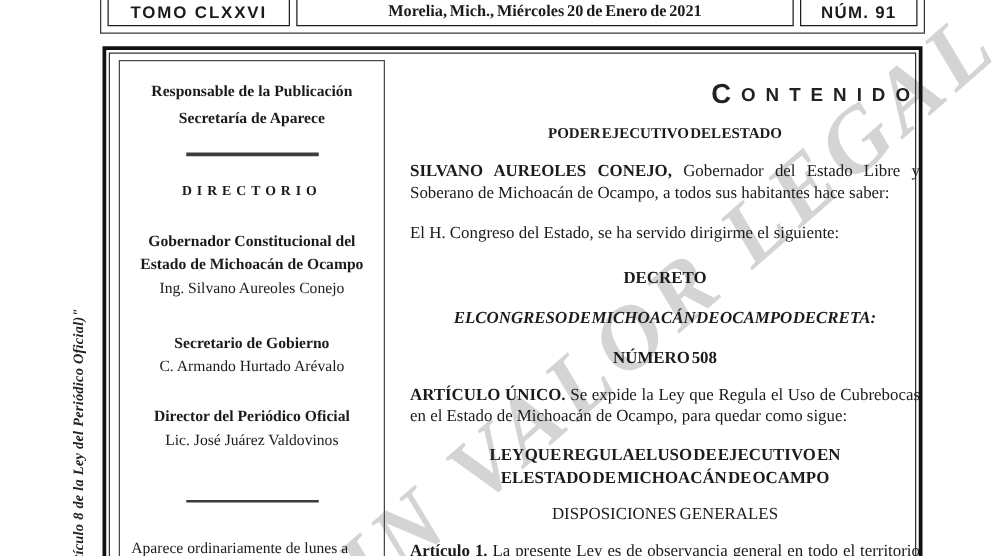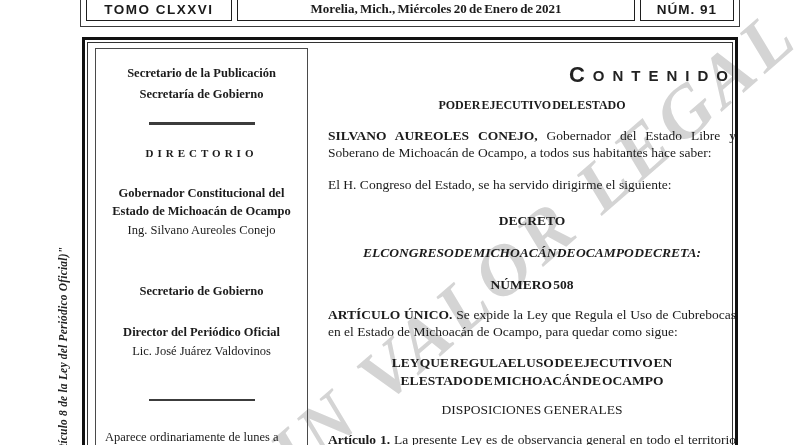--- a/index.html
+++ b/index.html
@@ -67,21 +67,21 @@
     border:1.3px solid #4a4a4a; box-sizing:border-box;
     padding:16px 9px 0 9px;
     text-align:center; z-index:4; background:transparent;
     font-size:12.5px;
   }
   .dir-bold{font-weight:bold; line-height:17px;}
   .dir-rule{width:106px; height:2.5px; background:#3c3c3c; margin:19px auto 0 auto;}
   .dir-title{margin-top:22px; font-weight:bold; font-size:11px; letter-spacing:4px;}
   .entry-role{font-weight:bold; line-height:18px;}
   .entry-name{margin-top:3px; line-height:15px;}
-  .e1{margin-top:25px;} .e2{margin-top:44px;} .e3{margin-top:23px;}
+  .e1{margin-top:25px;} .e2{margin-top:27px;} .e3{margin-top:23px;}
   .dir-note{ text-align:left; line-height:15px; font-size:12.5px;}
   .sched{margin-top:29px;}
 
   
   .content{
     position:absolute; left:328px; top:45px; width:408px; z-index:4;
     font-size:13.5px; line-height:17px;
   }
   .contenido{
     text-align:right; margin-top:21px;
@@ -113,29 +113,30 @@
 
 <div class="side-note">tículo 8 de la Ley del Periódico Oficial)"</div>
 
 <div class="watermark">SIN VALOR LEGAL</div>
 
 <div class="main-frame">
   <div class="inner-line"></div>
 </div>
 
 <div class="directory-box">
-  <div class="dir-bold">Secretario de la Publicación</div>
-  <div class="dir-bold" style="margin-top:4px;">Secretaría de Gobierno</div>
+  <div class="dir-bold">Responsable de la Publicación</div>
+  <div class="dir-bold" style="margin-top:4px;">Secretaría de Aparece</div>
   <div class="dir-rule"></div>
   <div class="dir-title">DIRECTORIO</div>
 
   <div class="entry-role e1">Gobernador Constitucional del Estado de Michoacán de Ocampo</div>
   <div class="entry-name">Ing. Silvano Aureoles Conejo</div>
 
   <div class="entry-role e2">Secretario de Gobierno</div>
+  <div class="entry-name">C. Armando Hurtado Arévalo</div>
 
   <div class="entry-role e3">Director del Periódico Oficial</div>
   <div class="entry-name">Lic. José Juárez Valdovinos</div>
 
   <div class="dir-rule" style="margin-top:40px;"></div>
   <div class="dir-note sched">Aparece ordinariamente de lunes a viernes.</div>
 
 </div>
 
 <div class="content">

